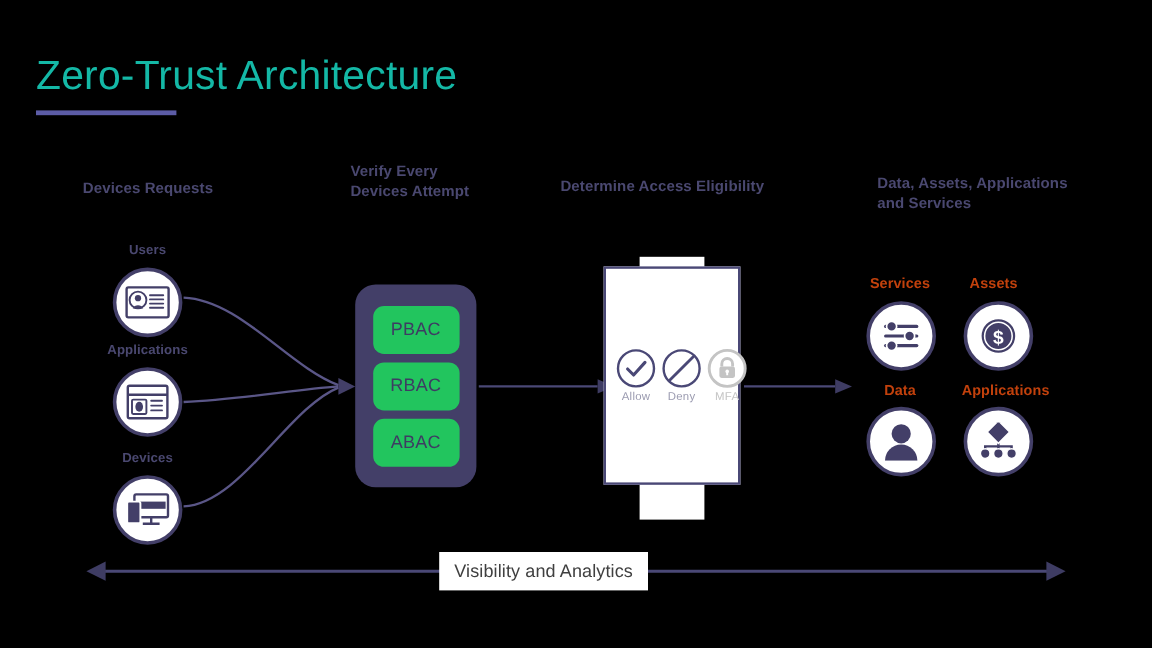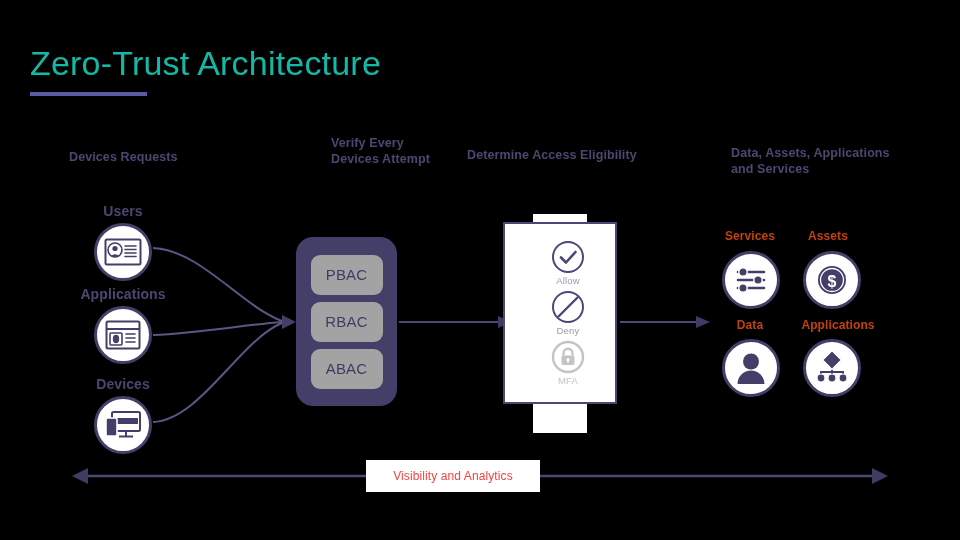--- a/index.html
+++ b/index.html
@@ -31,28 +31,28 @@
 
   
   .col-head {
     position: absolute;
     font-size: 12.5px; font-weight: 700;
     color: #4a4870;
     line-height: 16px;
     letter-spacing: 0.1px;
   }
   #head-0 { left: 69px;  top: 149px; }
-  #head-1 { left: 292px; top: 135px; margin-left: 39px; }
+  #head-1 { left: 292px; top: 135px; }
   #head-2 { left: 467px; top: 147px; }
   #head-3 { left: 731px; top: 145px; }
 
   
   .src-label {
     position: absolute;
-    font-size: 14px; font-weight: 700;
+    font-size: 11px; font-weight: 700;
     color: #4a4870;
     width: 120px; text-align: center;
     letter-spacing: 0.1px;
   }
   .src-circle {
     position: absolute;
     width: 58px; height: 58px;
     border-radius: 50%;
     background: #ffffff;
     border: 3.5px solid #433f68;
@@ -71,21 +71,21 @@
     left: 296px; top: 237px;
     width: 101px; height: 169px;
     background: #433f68;
     border-radius: 17px;
     display: flex; flex-direction: column;
     align-items: center; justify-content: center;
     gap: 7px;
   }
   .policy-chip {
     width: 72px; height: 40px;
-    background: #a3a3a3;
+    background: #22c55e;
     border-radius: 9px;
     display: flex; align-items: center; justify-content: center;
     font-size: 15px; color: #3e3c63;
     letter-spacing: 0.2px;
   }
 
   
   #decision-tall {
     position: absolute;
     left: 533px; top: 214px;
@@ -96,21 +96,21 @@
     position: absolute;
     left: 503px; top: 222px;
     width: 114px; height: 182px;
     background: #ffffff;
     border: 2px solid #4a4876;
   }
   #decision-inner {
     position: absolute;
     left: 503px; top: 222px;
     width: 130px; height: 182px;
-    display: flex; flex-direction: column;
+    display: flex; flex-direction: row;
     align-items: center; justify-content: center;
     gap: 4px;
   }
   .decision-item {
     display: flex; flex-direction: column;
     align-items: center;
   }
   .decision-label {
     font-size: 9.5px;
     color: #9b9bb0;
@@ -144,22 +144,22 @@
   #asset-apps-label     { left: 778px; top: 318px; }
   #asset-apps           { left: 803px; top: 339px; }
 
   
   #visibility-box {
     position: absolute;
     left: 366px; top: 460px;
     width: 174px; height: 32px;
     background: #ffffff;
     display: flex; align-items: center; justify-content: center;
-    font-size: 12px;
-    color: #ef4444;
+    font-size: 15px;
+    color: #404040;
     letter-spacing: 0.1px;
     z-index: 3;
   }
 
   
   svg.overlay {
     position: absolute; left: 0; top: 0;
     width: 960px; height: 540px;
     pointer-events: none;
   }

